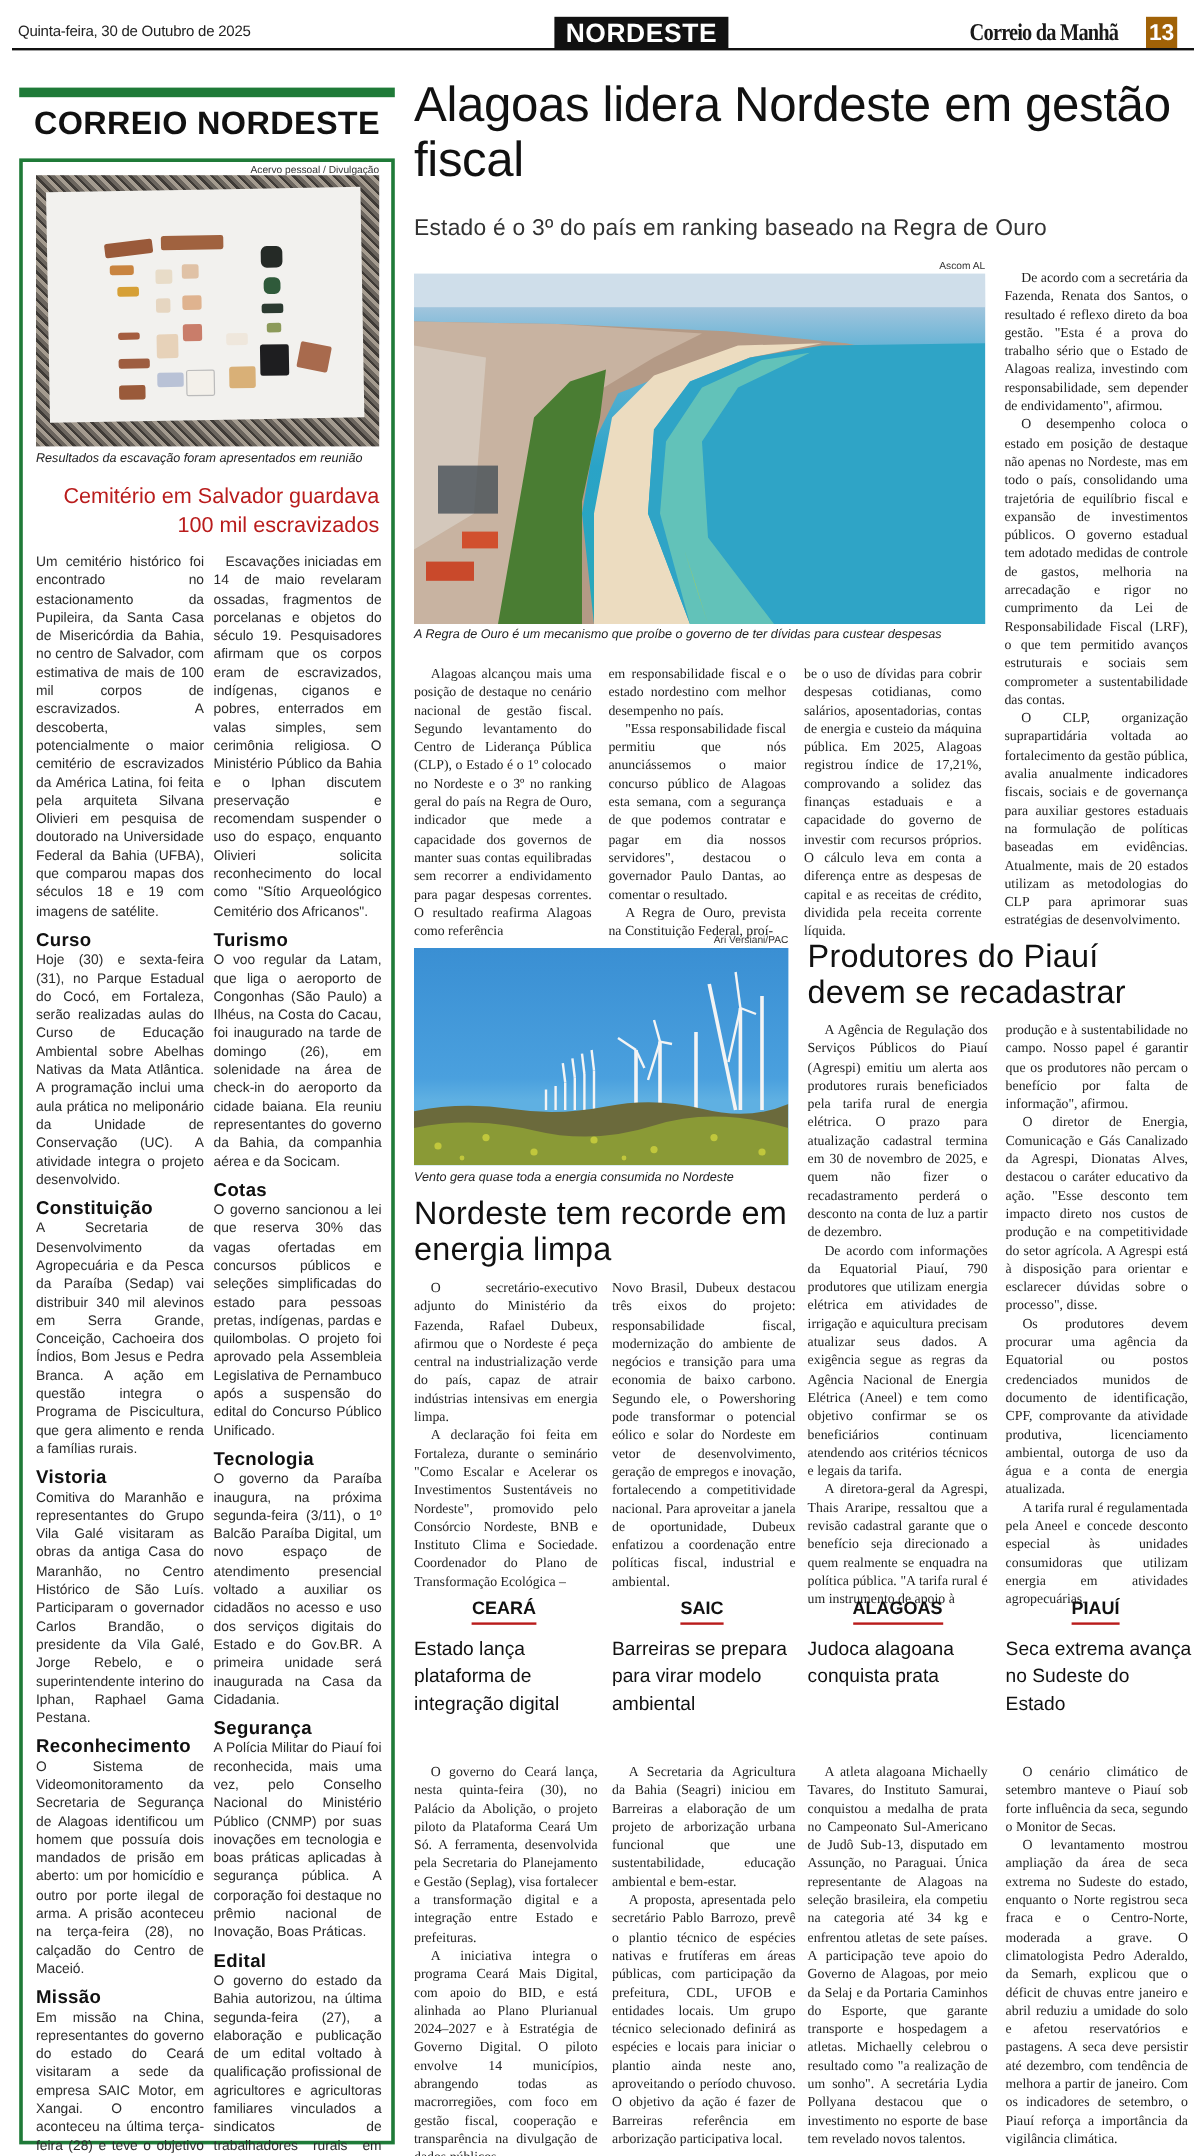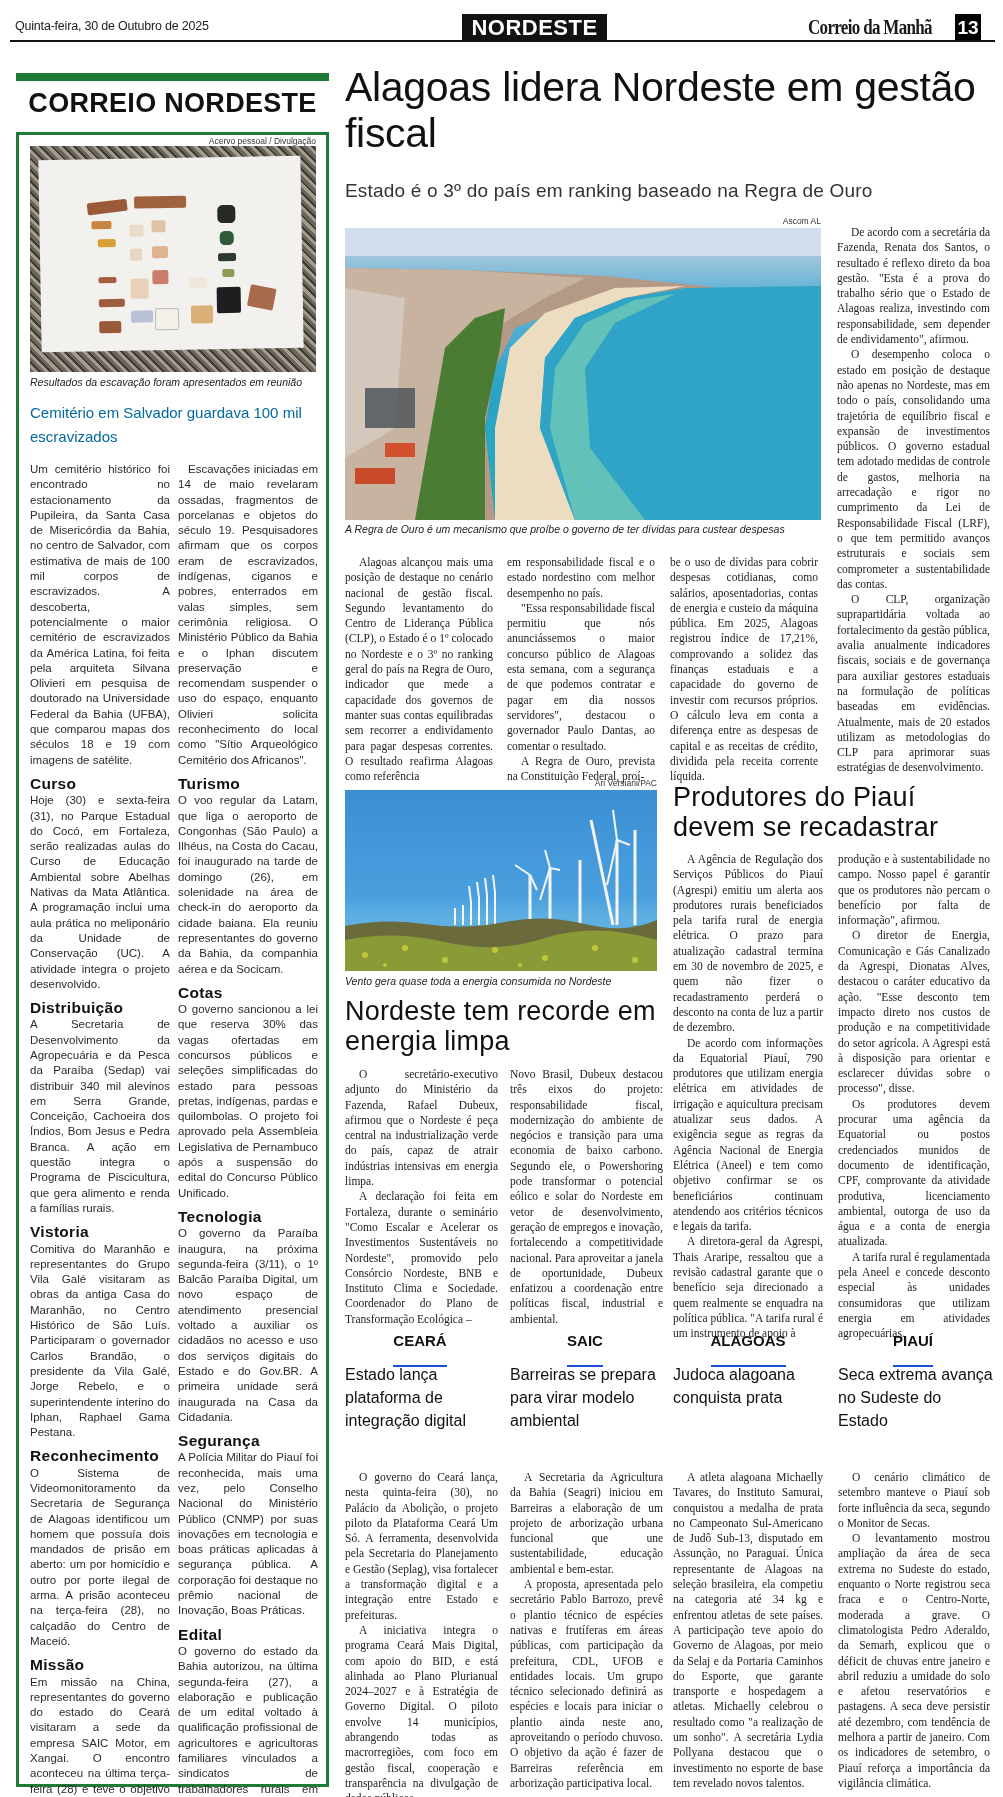--- a/index.html
+++ b/index.html
@@ -3,47 +3,47 @@
 <meta charset="utf-8">
 <style>
 *{box-sizing:border-box;margin:0;padding:0}
 html,body{width:1003px;height:1797px;background:#fff;overflow:hidden}
 body{position:relative;font-family:"Liberation Sans",sans-serif;color:#1a1a1a}
 .abs{position:absolute}
 
 .hdr-date{left:15px;top:19px;font-size:12.5px;color:#222;letter-spacing:-0.2px}
 .hdr-section{left:462px;top:14px;width:145px;height:27px;background:#111;color:#fff;font-size:22px;font-weight:bold;text-align:center;line-height:27px;letter-spacing:0.5px}
 .hdr-brand{left:808px;top:16px;font-family:"Liberation Serif",serif;font-weight:bold;font-size:20px;letter-spacing:-0.8px;transform:scaleX(0.85);transform-origin:left}
-.hdr-page{left:955px;top:14px;width:26px;height:27px;background:#000000;color:#fff;font-weight:bold;font-size:19px;text-align:center;line-height:27px}
+.hdr-page{left:955px;top:14px;width:26px;height:27px;background:#a16207;color:#fff;font-weight:bold;font-size:19px;text-align:center;line-height:27px}
 .hdr-rule{left:10px;top:40px;width:985px;height:2px;background:#111}
 
 .sb-bar{left:16px;top:73px;width:313px;height:8px;background:#1f7a38}
 .sb-title{left:16px;top:88px;width:313px;text-align:center;font-size:27px;font-weight:bold;letter-spacing:0.3px;color:#111}
 .sb-box{left:16px;top:132px;width:313px;height:1655px;border:3px solid #1f7a38}
 .credit{font-size:8.5px;color:#333;text-align:right}
 .photo1{left:30px;top:146px;width:286px;height:226px;background:
  radial-gradient(circle at 20% 30%,#8a7e72 0 2px,transparent 3px),
  repeating-linear-gradient(45deg,#6b655e 0 3px,#a49b8f 3px 6px,#3e3a36 6px 8px);}
 .photo1 .paper{position:absolute;left:10px;top:12px;width:262px;height:192px;background:#f2f1ee;transform:rotate(-1deg)}
 .frag{position:absolute;border-radius:2px}
 .caption{font-style:italic;font-size:10.5px;color:#222}
-.sb-head{font-size:15px;text-align:left;line-height:24px;color:#0369a1}
+.sb-head{font-size:18px;text-align:right;line-height:24px;color:#b91c1c}
 .sb-col{position:absolute;width:140px;font-size:11.5px;line-height:15.3px;text-align:justify;color:#2b2b2b}
 .sb-col h4{font-size:15.5px;font-weight:bold;text-align:left;margin:8px 0 2px;color:#111;letter-spacing:0.3px}
 .sb-col p{margin:0}
 
 .main-title{left:345px;top:64px;width:640px;font-size:41px;line-height:46px;font-weight:normal;color:#111;letter-spacing:-0.3px}
 .main-sub{left:345px;top:180px;font-size:19px;color:#333;letter-spacing:0.2px}
 .photo2{left:345px;top:228px;width:476px;height:292px;overflow:hidden;background:linear-gradient(180deg,#d6e4ef 0%,#a9c7de 8%,#6cb5d6 20%,#2aa3c7 55%,#28a9b8 100%)}
 .body-col{position:absolute;font-family:"Liberation Serif",serif;font-size:11.5px;line-height:15.3px;text-align:justify;color:#222}
 .body-col p{text-indent:14px}
 .photo3{left:345px;top:790px;width:312px;height:181px;overflow:hidden;background:linear-gradient(180deg,#3a8fd3 0%,#4aa0de 60%,#5fb0e2 70%)}
 .h2{font-size:27px;line-height:30px;color:#111;font-weight:normal;letter-spacing:0.2px}
 .state-label{position:absolute;font-size:15px;font-weight:bold;text-align:center;color:#111}
-.state-label span{border-bottom:2px solid #1d4ed8;padding-bottom:16px}
+.state-label span{border-bottom:2px solid #b91c1c;padding-bottom:3px}
 .state-title{position:absolute;font-size:16px;line-height:23px;color:#111}
 </style>
 </head>
 <body>
 
 <div class="abs hdr-date">Quinta-feira, 30 de Outubro de 2025</div>
 <div class="abs hdr-section">NORDESTE</div>
 <div class="abs hdr-brand">Correio da Manhã</div>
 <div class="abs hdr-page">13</div>
 <div class="abs hdr-rule"></div>
@@ -79,21 +79,21 @@
     <div class="frag" style="left:208px;top:130px;width:26px;height:22px;background:#a86a4d;transform:rotate(12deg)"></div>
   </div>
 </div>
 <div class="abs caption" style="left:30px;top:376px;width:290px">Resultados da escavação foram apresentados em reunião</div>
 <div class="abs sb-head" style="left:30px;top:401px;width:286px">Cemitério em Salvador guardava 100 mil escravizados</div>
 
 <div class="sb-col" style="left:30px;top:462px">
   <p>Um cemitério histórico foi encontrado no estacionamento da Pupileira, da Santa Casa de Misericórdia da Bahia, no centro de Salvador, com estimativa de mais de 100 mil corpos de escravizados. A descoberta, potencialmente o maior cemitério de escravizados da América Latina, foi feita pela arquiteta Silvana Olivieri em pesquisa de doutorado na Universidade Federal da Bahia (UFBA), que comparou mapas dos séculos 18 e 19 com imagens de satélite.</p>
   <h4>Curso</h4>
   <p>Hoje (30) e sexta-feira (31), no Parque Estadual do Cocó, em Fortaleza, serão realizadas aulas do Curso de Educação Ambiental sobre Abelhas Nativas da Mata Atlântica. A programação inclui uma aula prática no meliponário da Unidade de Conservação (UC). A atividade integra o projeto desenvolvido.</p>
-  <h4>Distribuição</h4>
+  <h4>Constituição</h4>
   <p>A Secretaria de Desenvolvimento da Agropecuária e da Pesca da Paraíba (Sedap) vai distribuir 340 mil alevinos em Serra Grande, Conceição, Cachoeira dos Índios, Bom Jesus e Pedra Branca. A ação em questão integra o Programa de Piscicultura, que gera alimento e renda a famílias rurais.</p>
   <h4>Vistoria</h4>
   <p>Comitiva do Maranhão e representantes do Grupo Vila Galé visitaram as obras da antiga Casa do Maranhão, no Centro Histórico de São Luís. Participaram o governador Carlos Brandão, o presidente da Vila Galé, Jorge Rebelo, e o superintendente interino do Iphan, Raphael Gama Pestana.</p>
   <h4>Reconhecimento</h4>
   <p>O Sistema de Videomonitoramento da Secretaria de Segurança de Alagoas identificou um homem que possuía dois mandados de prisão em aberto: um por homicídio e outro por porte ilegal de arma. A prisão aconteceu na terça-feira (28), no calçadão do Centro de Maceió.</p>
   <h4>Missão</h4>
   <p>Em missão na China, representantes do governo do estado do Ceará visitaram a sede da empresa SAIC Motor, em Xangai. O encontro aconteceu na última terça-feira (28) e teve o objetivo de negociar a vinda da empresa para o Polo Automotivo do Ceará.</p>
 </div>
 <div class="sb-col" style="left:178px;top:462px">
   <p style="text-indent:10px">Escavações iniciadas em 14 de maio revelaram ossadas, fragmentos de porcelanas e objetos do século 19. Pesquisadores afirmam que os corpos eram de escravizados, indígenas, ciganos e pobres, enterrados em valas simples, sem cerimônia religiosa. O Ministério Público da Bahia e o Iphan discutem preservação e recomendam suspender o uso do espaço, enquanto Olivieri solicita reconhecimento do local como "Sítio Arqueológico Cemitério dos Africanos".</p>

